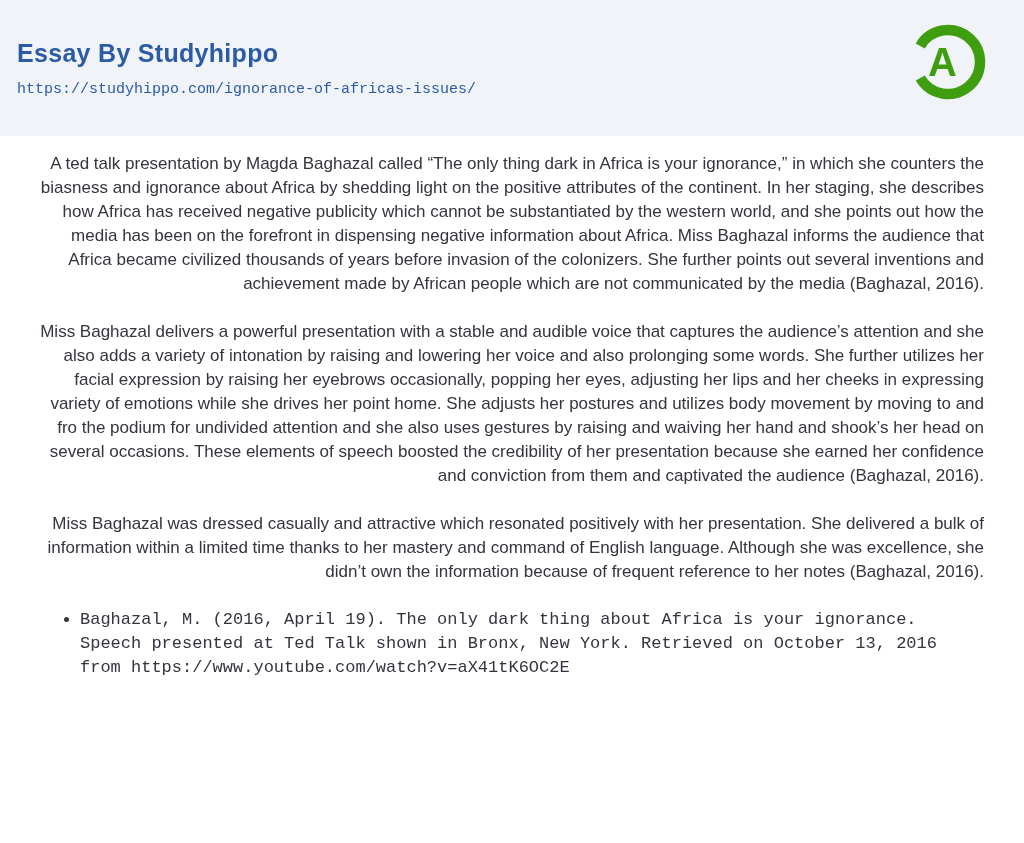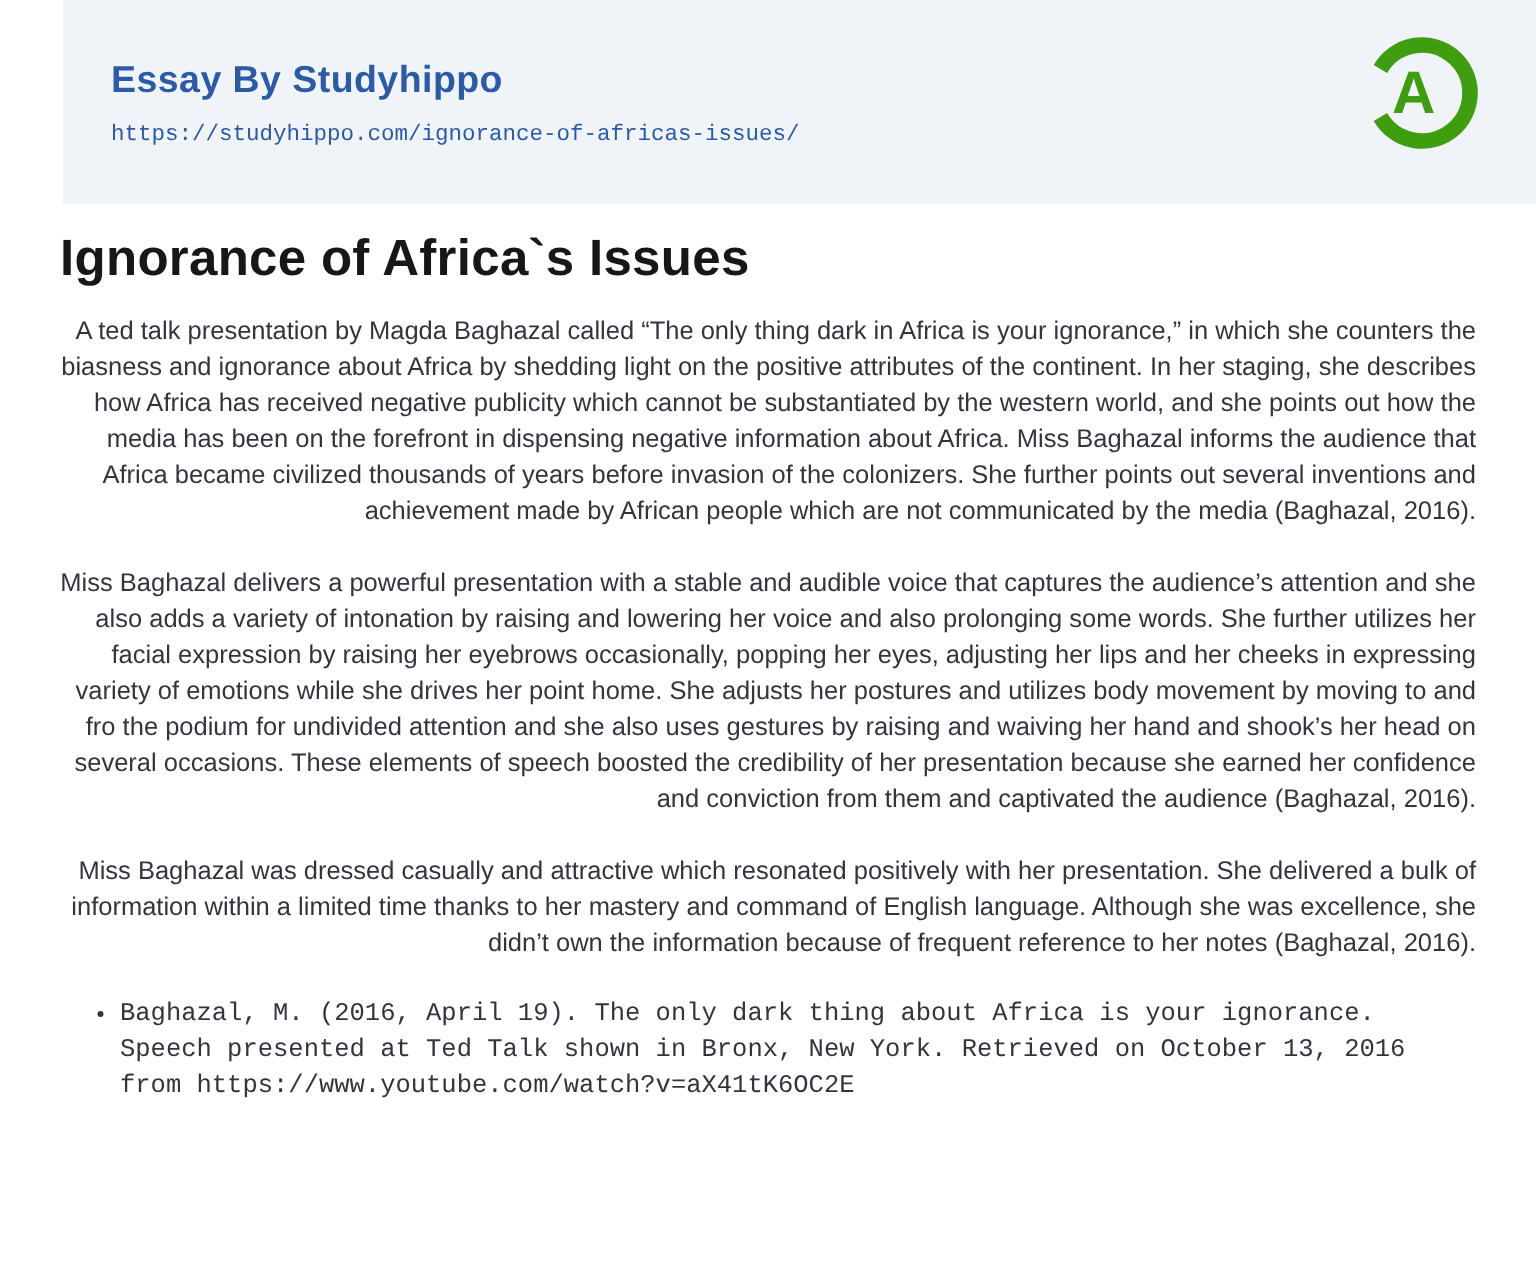--- a/index.html
+++ b/index.html
@@ -13,23 +13,22 @@
     width: 1024px;
     height: 843px;
     position: relative;
     overflow: hidden;
   }
 
   
   .site-header {
     height: 136px;
     background: var(--header-bg, #f0f4f8);
-    padding: 0 32px;
+    padding: 0 17px;
     position: relative;
-    margin-left: 42px;
   }
   .header-title {
     padding-top: 38px;
     font-size: 25px;
     line-height: 30px;
     font-weight: 700;
     letter-spacing: 0.3px;
     color: var(--accent-blue, #2b5ba6);
   }
   .header-url {
@@ -96,21 +95,20 @@
 
   <div class="logo">
     <svg viewBox="0 0 100 100" width="80" height="80">
       <path d="M 15.36 30 A 40 40 0 1 1 15.36 70" fill="none" stroke="#3f9e10" stroke-width="13" stroke-linecap="butt"></path>
       <text x="43" y="67" text-anchor="middle" font-family="Liberation Sans, sans-serif" font-size="50" font-weight="bold" fill="#3f9e10">A</text>
     </svg>
   </div>
 </header>
 
 <main class="essay-main">
-  <h1 class="essay-title">Ignorance of Africa`s Issues</h1>
 
   <p class="body-para">A ted talk presentation by Magda Baghazal called “The only thing dark in Africa is your ignorance,” in which she counters the biasness and ignorance about Africa by shedding light on the positive attributes of the continent. In her staging, she describes how Africa has received negative publicity which cannot be substantiated by the western world, and she points out how the media has been on the forefront in dispensing negative information about Africa. Miss Baghazal informs the audience that Africa became civilized thousands of years before invasion of the colonizers. She further points out several inventions and achievement made by African people which are not communicated by the media (Baghazal, 2016).</p>
 
   <p class="body-para">Miss Baghazal delivers a powerful presentation with a stable and audible voice that captures the audience’s attention and she also adds a variety of intonation by raising and lowering her voice and also prolonging some words. She further utilizes her facial expression by raising her eyebrows occasionally, popping her eyes, adjusting her lips and her cheeks in expressing variety of emotions while she drives her point home. She adjusts her postures and utilizes body movement by moving to and fro the podium for undivided attention and she also uses gestures by raising and waiving her hand and shook’s her head on several occasions. These elements of speech boosted the credibility of her presentation because she earned her confidence and conviction from them and captivated the audience (Baghazal, 2016).</p>
 
   <p class="body-para">Miss Baghazal was dressed casually and attractive which resonated positively with her presentation. She delivered a bulk of information within a limited time thanks to her mastery and command of English language. Although she was excellence, she didn’t own the information because of frequent reference to her notes (Baghazal, 2016).</p>
 
 
   <ul class="reference-list">
     <li>Baghazal, M. (2016, April 19). The only dark thing about Africa is your ignorance. Speech presented at Ted Talk shown in Bronx, New York. Retrieved on October 13, 2016 from https://www.youtube.com/watch?v=aX41tK6OC2E</li>

